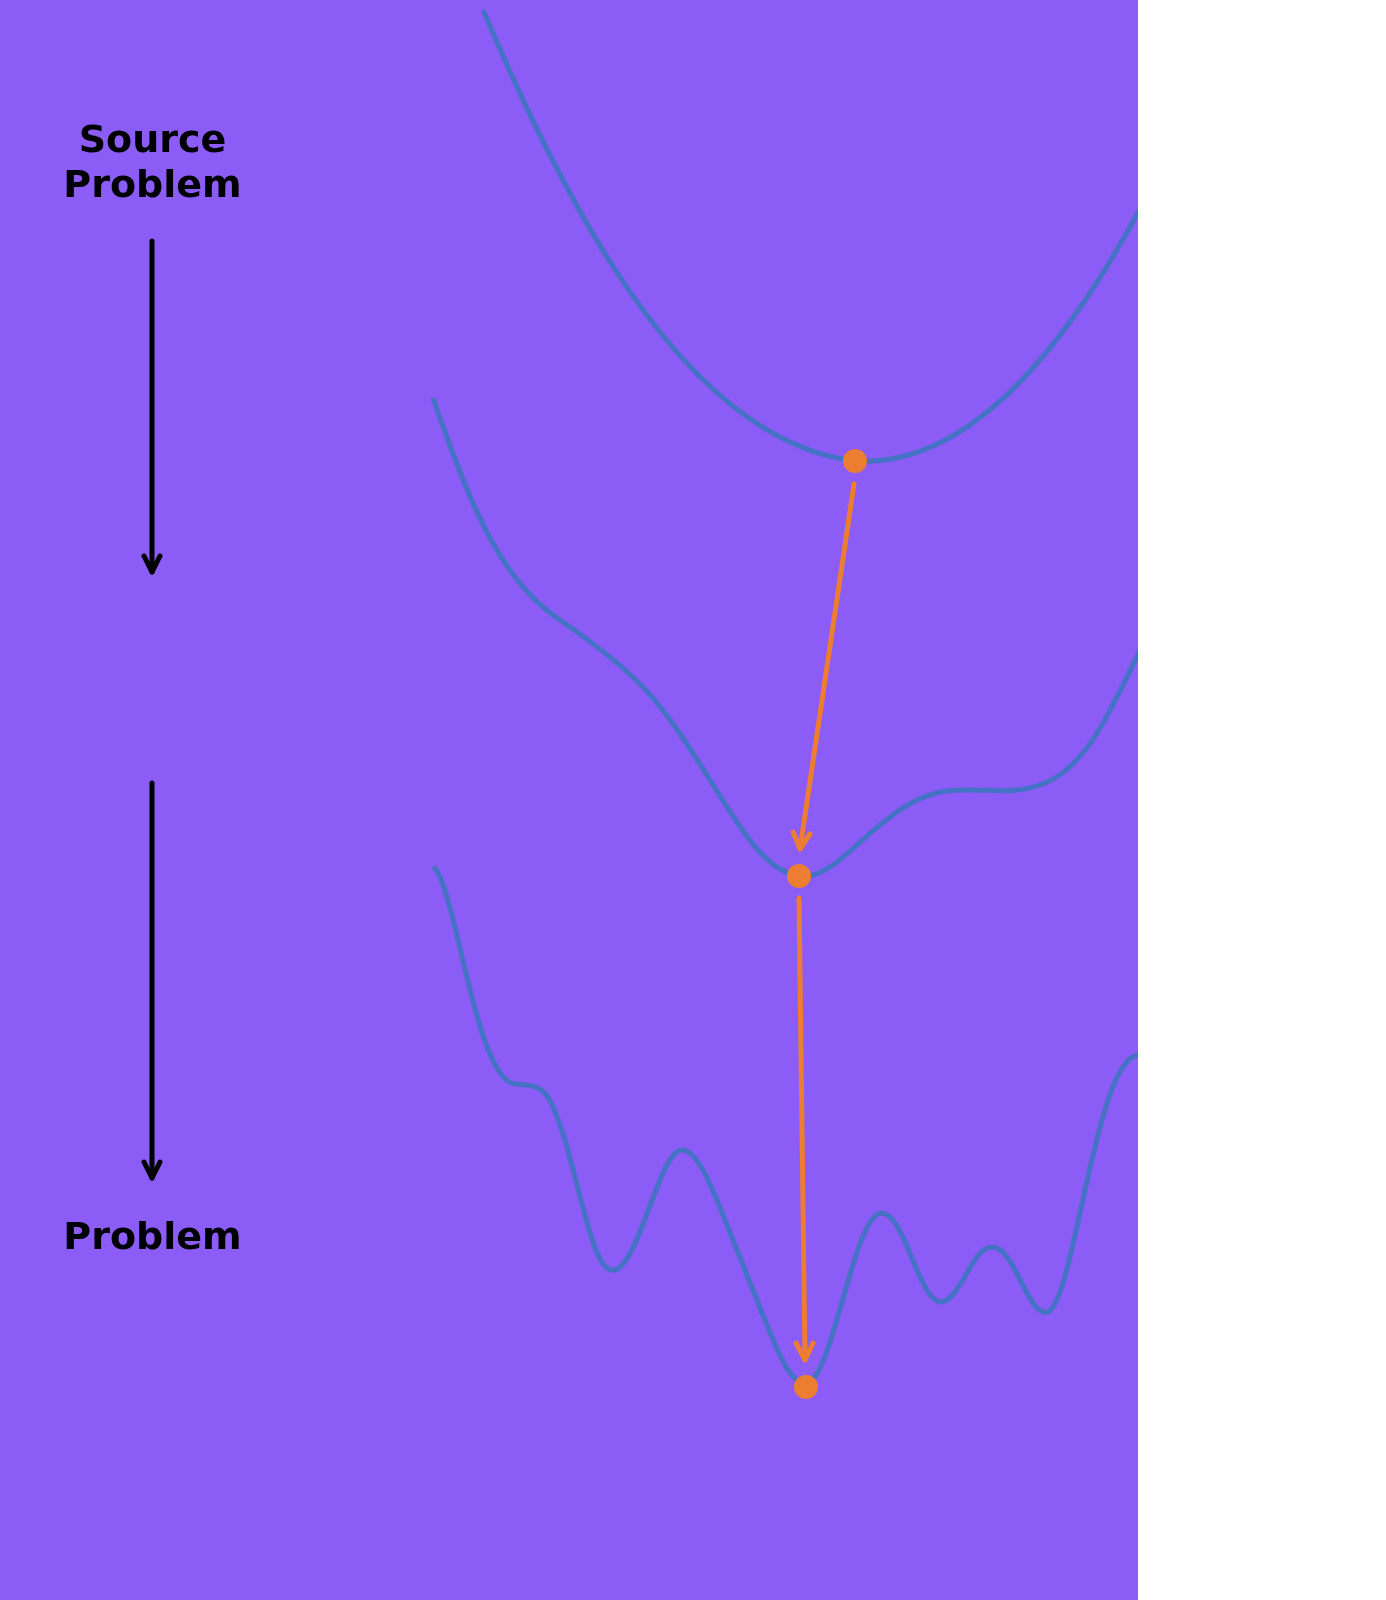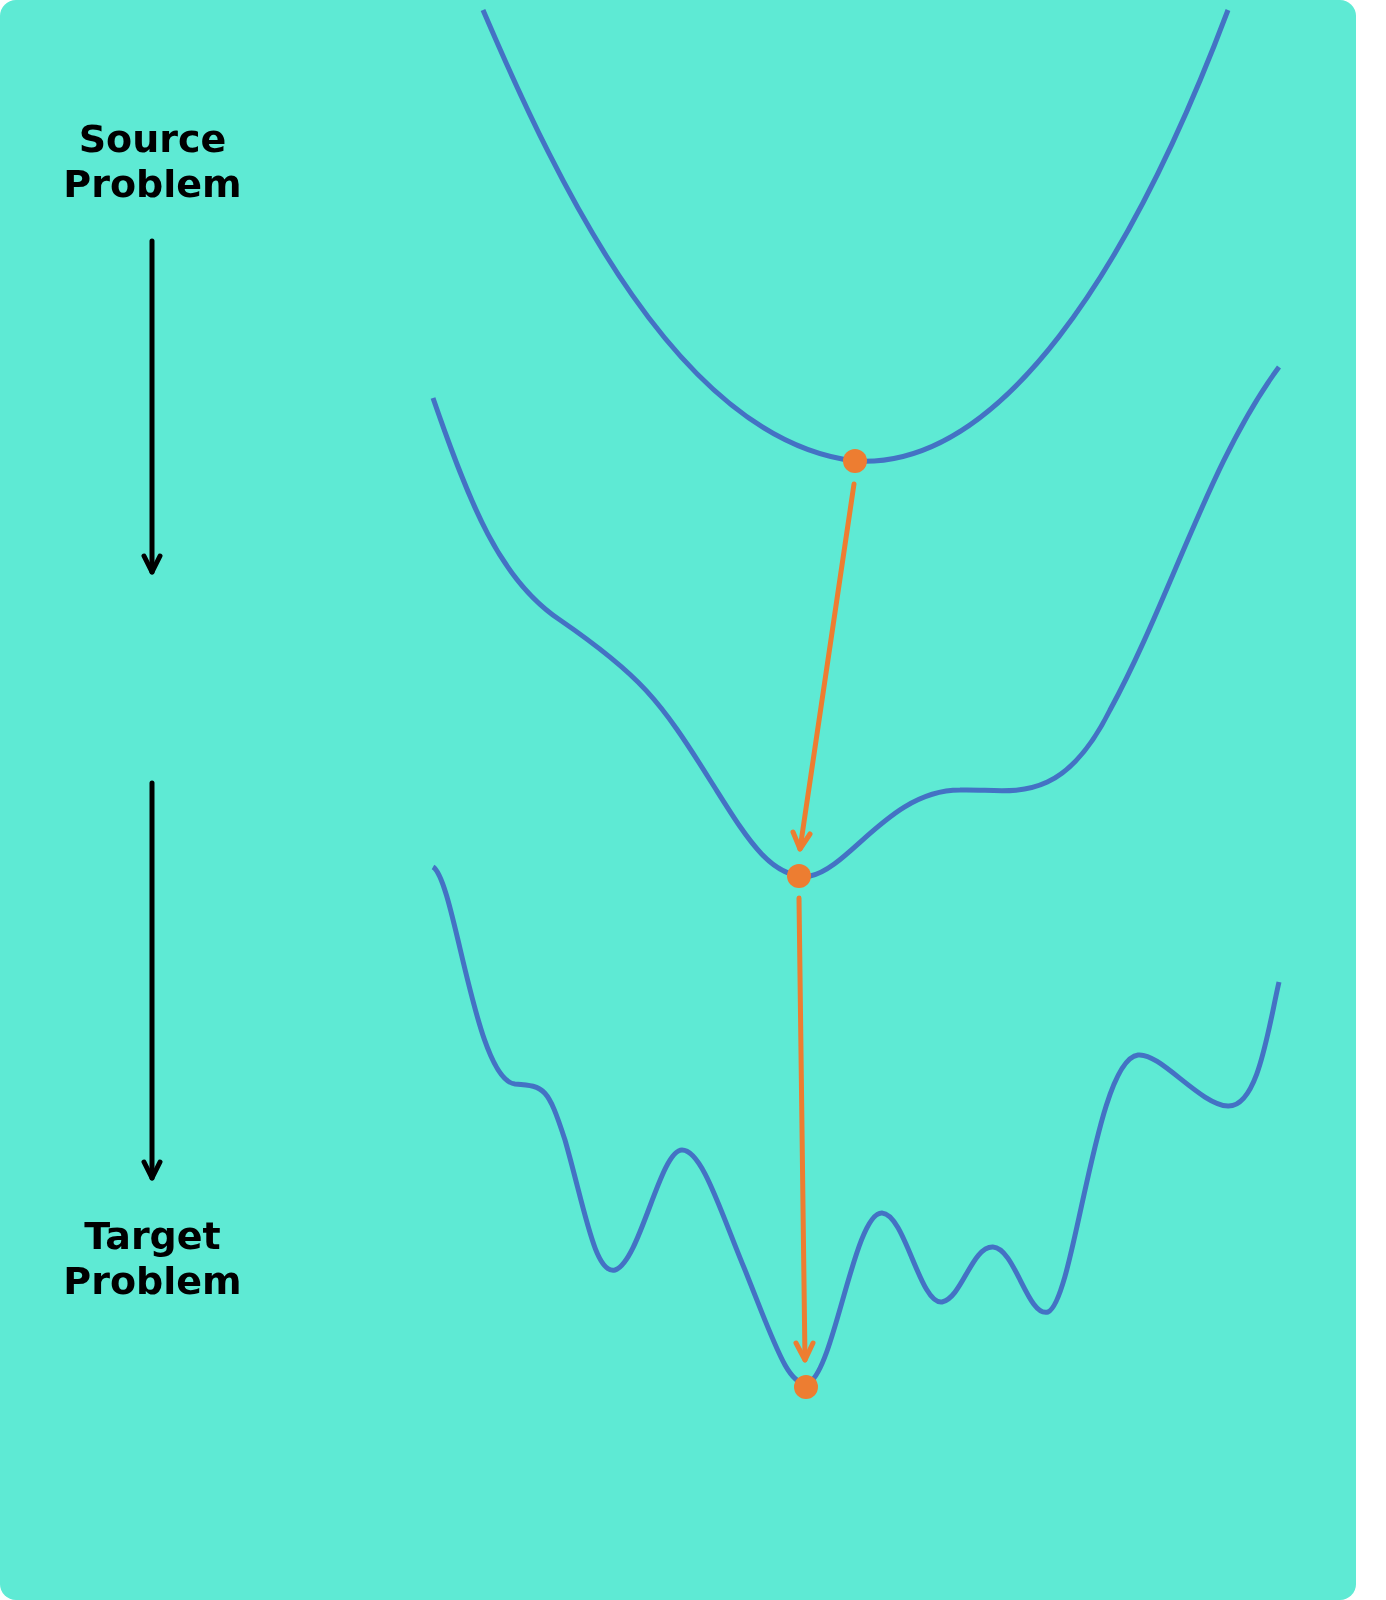--- a/index.html
+++ b/index.html
@@ -1,22 +1,21 @@
 <!DOCTYPE html>
 <html><head>
   <meta charset="utf-8">
   <style>
     html, body { margin: 0; padding: 0; background: #ffffff; }
     .canvas {
       position: relative;
-      width: 1356px;
+      width: 1138px;
       height: 1600px;
-      background: #5eead4;
+      background: #8b5cf6;
       overflow: hidden;
-      border-radius: 16px;
     }
     .stage-label {
       position: absolute;
       left: 0;
       width: 305px;
       text-align: center;
       font-family: "DejaVu Sans", sans-serif;
       font-weight: bold;
       font-size: 38px;
       line-height: 45px;
@@ -32,21 +31,20 @@
 
   <div class="stage-label" style="top:117px;">
     <span>Source</span>
     <span>Problem</span>
   </div>
 
   <div class="stage-label" style="top:634px;">
   </div>
 
   <div class="stage-label" style="top:1214px;">
-    <span>Target</span>
     <span>Problem</span>
   </div>
 
   <svg class="figure" width="1386" height="1600" viewBox="0 0 1386 1600">
 
     <g stroke="#000000" stroke-width="5" fill="none" stroke-linecap="round" stroke-linejoin="round">
       <line x1="152" y1="241" x2="152" y2="572"></line>
       <polyline points="144,556 152,572 160,556"></polyline>
     </g>
     <g stroke="#000000" stroke-width="5" fill="none" stroke-linecap="round" stroke-linejoin="round">

